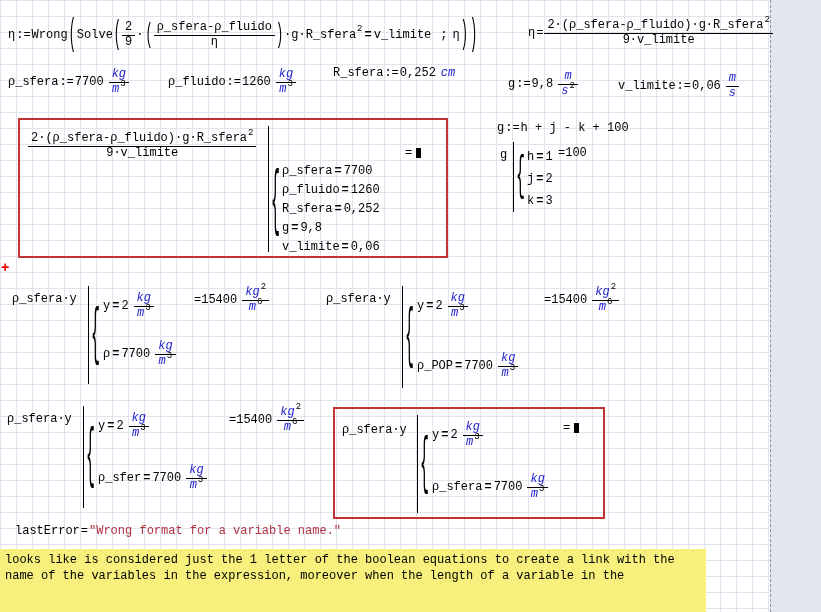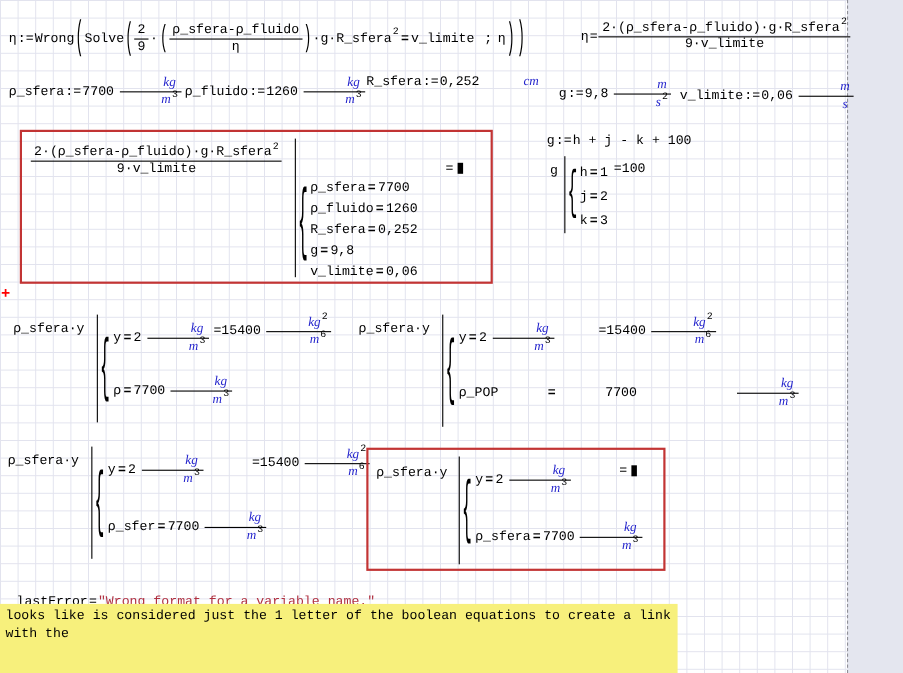--- a/index.html
+++ b/index.html
@@ -11,21 +11,21 @@
     font-family:"Liberation Mono","DejaVu Sans Mono",monospace;
     font-size:12px;color:#000;
   }
   .margin-right{position:absolute;top:0;height:612px;box-sizing:border-box;
     background:#e4e6ef;border-left:1px dashed #8f8f97;}
   .el{position:absolute;white-space:nowrap;}
   .mrow{display:flex;align-items:center;}
   .frac{display:inline-flex;flex-direction:column;align-items:center;text-align:center;line-height:1.15;vertical-align:middle;}
   .frac .num,.frac .den{padding:0 3px;}
   .frac .bar{align-self:stretch;height:1px;background:#000;}
-  .unit{font-family:Liberation Serif, serif;font-style:italic;color:#2323cc;padding-left:35px;}
+  .unit{font-family:Liberation Mono, monospace;font-style:italic;color:#2323cc;}
   .exp{position:relative;top:-6px;font-size:9px;line-height:1;padding-left:1px;color:#000;}
   .beq{font-weight:bold;padding:0 2px;}
   .op{padding:0 1px;}
   .vbar{position:absolute;width:1px;background:#000;}
   .brace{position:absolute;display:inline-block;line-height:20px;font-size:15px;transform-origin:50% 50%;}
   .bigp{display:inline-block;transform-origin:50% 50%;padding:0 1px;}
   .redbox{position:absolute;border:2px solid #c23434;box-sizing:border-box;}
   .sq{display:inline-block;width:5px;height:10px;background:#000;margin-left:4px;}
   .cursor-plus{color:#ff0000;font-size:14px;font-weight:bold;}
   .err-val{color:#b03040;}
@@ -231,21 +231,21 @@
       <span>y</span>
         <span class="beq">=</span>
         <span>2</span>
         <span class="sp"></span>
       <span class="frac">
           <span class="num"><span class="unit">kg</span></span>
           <span class="bar"></span>
           <span class="den"><span class="unit">m</span><span class="exp">3</span></span>
         </span>
     </div>
-    <div class="abs mrow" style="left:91px;top:56px;gap:43px;">
+    <div class="abs mrow" style="left:91px;top:66px;">
       <span>ρ_POP</span>
         <span class="beq">=</span>
         <span>7700</span>
         <span class="sp"></span>
       <span class="frac">
           <span class="num"><span class="unit">kg</span></span>
           <span class="bar"></span>
           <span class="den"><span class="unit">m</span><span class="exp">3</span></span>
         </span>
     </div>
@@ -324,23 +324,24 @@
           <span class="bar"></span>
           <span class="den"><span class="unit">m</span><span class="exp">3</span></span>
         </span>
     </div>
     <div class="abs mrow" style="left:228px;top:12px;">
       <span>=</span>
         <span class="sq"></span>
     </div>
   </div>
 
-  <div class="el mrow" style="left:15px;top:540px;align-items:center;">
+  <div class="el mrow" style="left:15px;top:524px;align-items:center;">
     <span>lastError</span>
       <span class="op">=</span>
       <span class="err-val">"Wrong format for a variable name."</span>
   </div>
 
-  <div class="note" style="left:0;top:549px;width:616px;height:63px;">
+  <div class="note" style="left:0;top:549px;width:706px;height:63px;">
     <div>looks like is considered just the 1 letter of the boolean equations to create a link with the</div>
+    <div>name of the variables in the expression, moreover when the length of a variable in the</div>
   </div>
 
 </div>
 
 </body></html>

